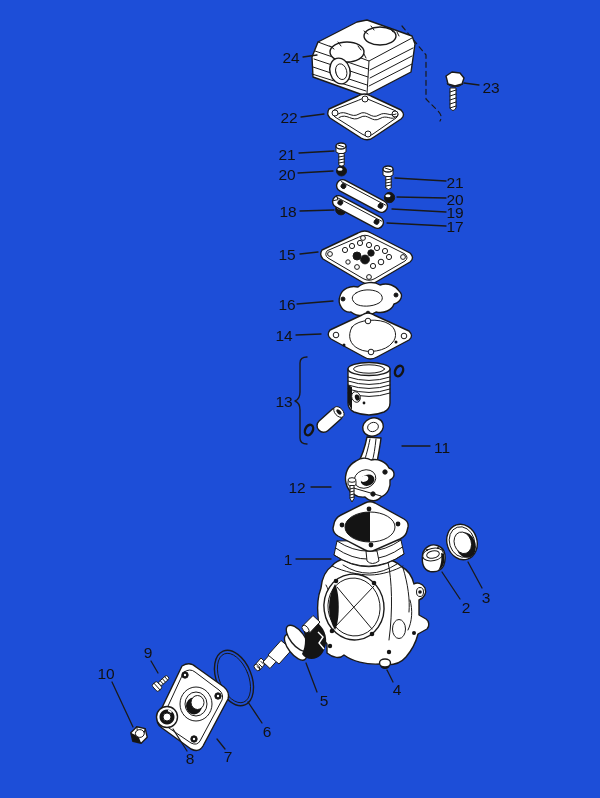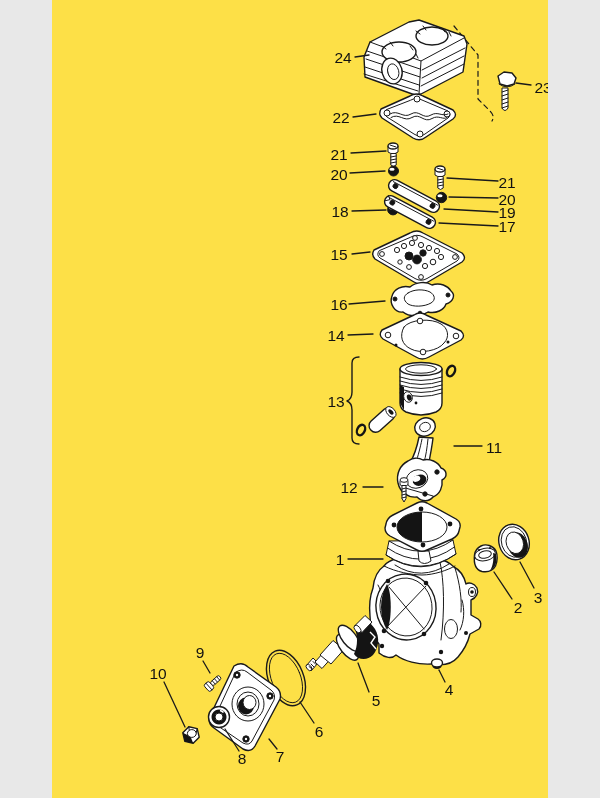--- a/index.html
+++ b/index.html
@@ -1,16 +1,16 @@
 <!DOCTYPE html>
 <html><head>
 <meta charset="utf-8">
 <style>
   html,body{margin:0;padding:0;background:#e8e8e8;}
-  .page{width:496px;height:798px;background:#fde047;position:relative;margin:0 auto;overflow:hidden;}
+  .page{width:600px;height:798px;background:#1d4ed8;position:relative;margin:0 auto;overflow:hidden;}
   svg{display:block;}
   svg *{vector-effect:non-scaling-stroke;}
   .ln{fill:none;stroke:#1a1a1a;stroke-width:1.4;stroke-linecap:round;stroke-linejoin:round;}
   .ln-thin{fill:none;stroke:#1a1a1a;stroke-width:1;stroke-linecap:round;stroke-linejoin:round;}
   .wh{fill:#ffffff;stroke:#1a1a1a;stroke-width:1.4;stroke-linejoin:round;}
   .wh-thin{fill:#ffffff;stroke:#1a1a1a;stroke-width:1;stroke-linejoin:round;}
   .dk{fill:#141414;stroke:none;}
   .dko{fill:#141414;stroke:#1a1a1a;stroke-width:1;}
   .dash{fill:none;stroke:#1a1a1a;stroke-width:1.2;stroke-dasharray:5 4;stroke-linecap:round;stroke-linejoin:round;}
   .leader{fill:none;stroke:#1a1a1a;stroke-width:1.3;stroke-linecap:round;}

